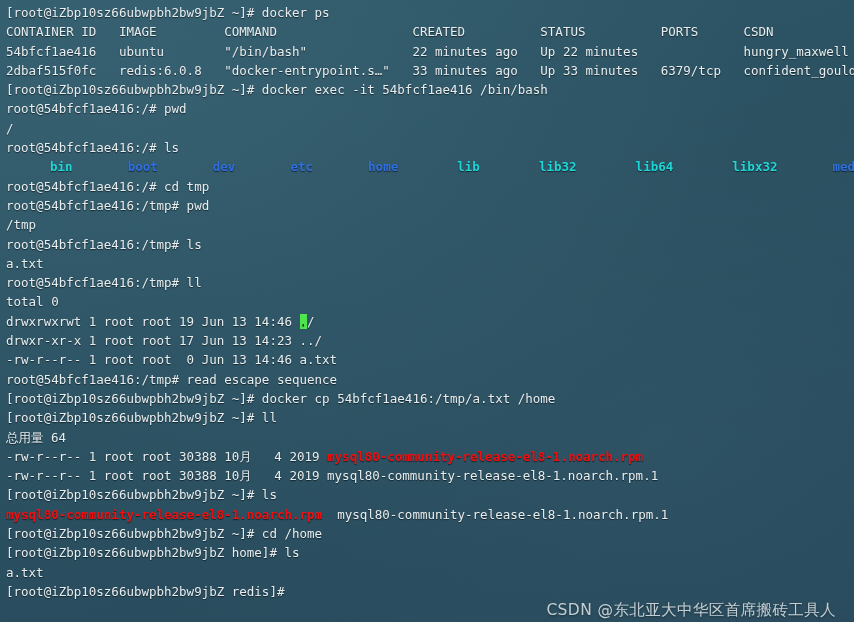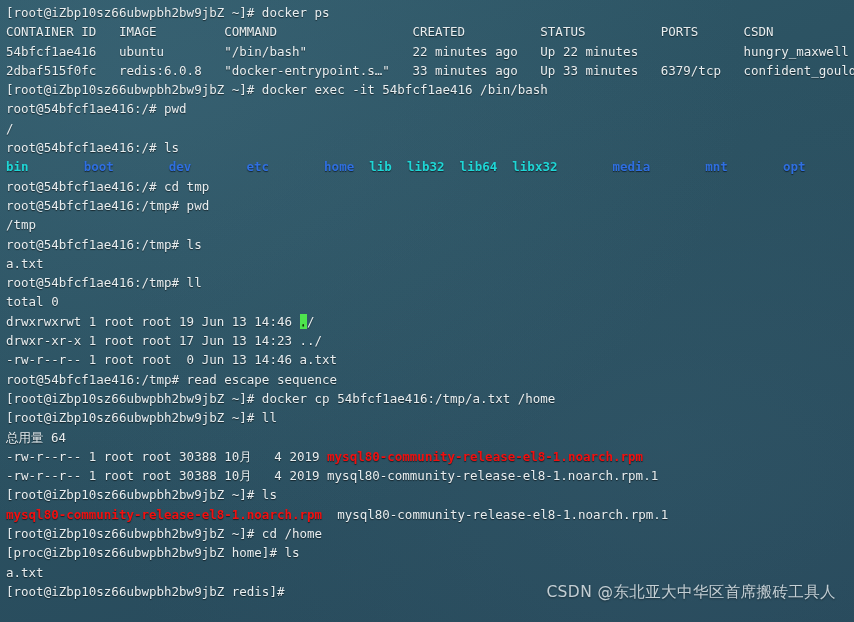--- a/index.html
+++ b/index.html
@@ -35,30 +35,30 @@
     height: 19.3px;
     font-size: 12.5px;
     line-height: 19.3px;
     text-shadow: 0 1px 1px rgba(0,0,0,0.55);
   }
   .line > span { white-space: pre; }
 
   
   .c-default { color: #e8eef0; }
   .c-dir     { color: #2f6fe0; font-weight: bold; margin-left: 40px; }
-  .c-link    { color: #1fd6d6; font-weight: bold; }
+  .c-link    { color: #1fd6d6; font-weight: bold; margin-left: 44px; }
   .c-archive { color: #f01010; font-weight: bold; }
   .c-sticky  { color: #123000; background: #4ee44e; font-weight: normal; }
   .c-green-bg{ color: #123000; background: #4ee44e; }
 
   
   #watermark {
     position: absolute;
     right: 18px;
-    bottom: 20px;
+    bottom: 2px;
     color: rgba(231,238,241,0.82);
     font-family: "DejaVu Sans", "Liberation Sans", sans-serif;
     font-size: 15.5px;
     letter-spacing: 0.4px;
     white-space: nowrap;
     pointer-events: none;
     text-shadow: 0 1px 2px rgba(0,0,0,0.4);
   }
 </style>
 </head>
@@ -87,18 +87,18 @@
       <div class="line"><span class="c-default">-rw-r--r-- 1 root root  0 Jun 13 14:46 a.txt</span></div>
       <div class="line"><span class="c-default">root@54bfcf1ae416:/tmp# read escape sequence</span></div>
       <div class="line"><span class="c-default">[root@iZbp10sz66ubwpbh2bw9jbZ ~]# docker cp 54bfcf1ae416:/tmp/a.txt /home</span></div>
       <div class="line"><span class="c-default">[root@iZbp10sz66ubwpbh2bw9jbZ ~]# ll</span></div>
       <div class="line"><span class="c-default">总用量 64</span></div>
       <div class="line"><span class="c-default">-rw-r--r-- 1 root root 30388 10月   4 2019 </span><span class="c-archive">mysql80-community-release-el8-1.noarch.rpm</span></div>
       <div class="line"><span class="c-default">-rw-r--r-- 1 root root 30388 10月   4 2019 mysql80-community-release-el8-1.noarch.rpm.1</span></div>
       <div class="line"><span class="c-default">[root@iZbp10sz66ubwpbh2bw9jbZ ~]# ls</span></div>
       <div class="line"><span class="c-archive">mysql80-community-release-el8-1.noarch.rpm</span><span class="c-default">  mysql80-community-release-el8-1.noarch.rpm.1</span></div>
       <div class="line"><span class="c-default">[root@iZbp10sz66ubwpbh2bw9jbZ ~]# cd /home</span></div>
-      <div class="line"><span class="c-default">[proc@iZbp10sz66ubwpbh2bw9jbZ home]# ls</span></div>
+      <div class="line"><span class="c-default">[root@iZbp10sz66ubwpbh2bw9jbZ home]# ls</span></div>
       <div class="line"><span class="c-default">a.txt</span></div>
       <div class="line"><span class="c-default">[root@iZbp10sz66ubwpbh2bw9jbZ redis]#</span></div>
     </div>
   <div id="watermark">CSDN @东北亚大中华区首席搬砖工具人</div>
 </div>
 
 </body></html>

